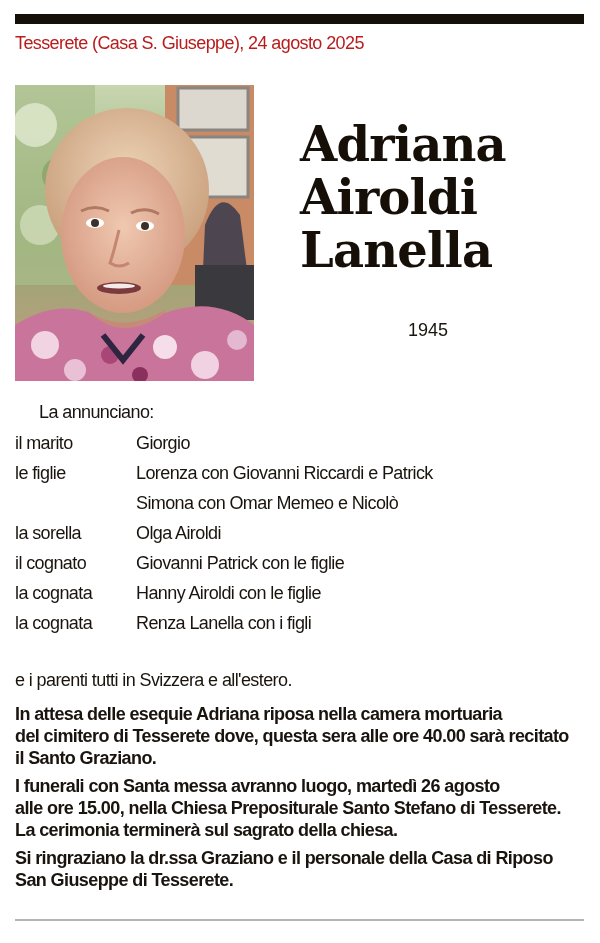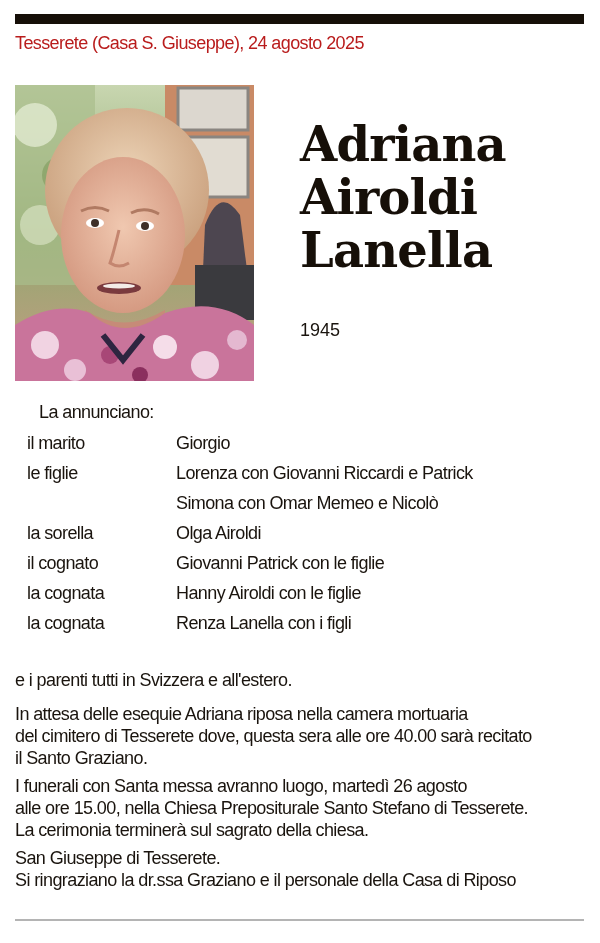--- a/index.html
+++ b/index.html
@@ -27,42 +27,42 @@
       text-align: left;
     }
     .name-line {
       display: block;
       font-family: "DejaVu Serif", "Liberation Serif", serif;
       font-weight: bold; font-size: 48px; line-height: 53px;
       letter-spacing: -0.8px; color: #160f08;
     }
     .birth-year {
       position: absolute; left: 300px; top: 320px; width: 256px;
-      font-size: 18px; color: #1a140e;
+      text-align: center; font-size: 18px; color: #1a140e;
     }
     .announce-head {
       position: absolute; left: 15px; top: 402px;
       font-size: 18px; letter-spacing: -0.6px; margin-left: 24px;
     }
     .family {
       position: absolute; left: 15px; top: 432px; width: 570px;
     }
     .fam-row {
       height: 30px; line-height: 22px; font-size: 18px; letter-spacing: -0.6px;
       position: relative; white-space: nowrap;
     }
-    .fam-rel { position: absolute; left: 12px; top: 0; }
-    .fam-name { position: absolute; left: 121px; top: 0; margin-left: 40px; }
+    .fam-rel { position: absolute; left: 0; top: 0; }
+    .fam-name { position: absolute; left: 121px; top: 0; }
     .fam-full { position: absolute; left: 0; top: 0; margin-top: 27px; }
     .notice {
       position: absolute; left: 15px; top: 703px; width: 575px;
       font-size: 18px; line-height: 22px; letter-spacing: -0.6px;
     }
     .notice p { margin: 0 0 6px 0; }
-    .notice .line { display: block; white-space: nowrap; }
+    .notice .line { display: block; white-space: nowrap; font-weight: bold; }
     .bottom-rule {
       position: absolute; left: 15px; top: 919px; width: 569px; height: 2px;
       background: #b4b4b4;
     }
   </style>
 </head>
 <body>
 
 <div class="top-rule"></div>
 
@@ -179,18 +179,18 @@
     <span class="line">In attesa delle esequie Adriana riposa nella camera mortuaria</span>
     <span class="line">del cimitero di Tesserete dove, questa sera alle ore 40.00 sarà recitato</span>
     <span class="line">il Santo Graziano.</span>
   </p>
   <p>
     <span class="line">I funerali con Santa messa avranno luogo, martedì 26 agosto</span>
     <span class="line">alle ore 15.00, nella Chiesa Prepositurale Santo Stefano di Tesserete.</span>
     <span class="line">La cerimonia terminerà sul sagrato della chiesa.</span>
   </p>
   <p>
+    <span class="line">Si ringraziano la dr.ssa Graziano e il personale della Casa di Riposo</span>
     <span class="line">San Giuseppe di Tesserete.</span>
-    <span class="line">Si ringraziano la dr.ssa Graziano e il personale della Casa di Riposo</span>
   </p>
 </div>
 
 <div class="bottom-rule"></div>
 
 </body></html>

